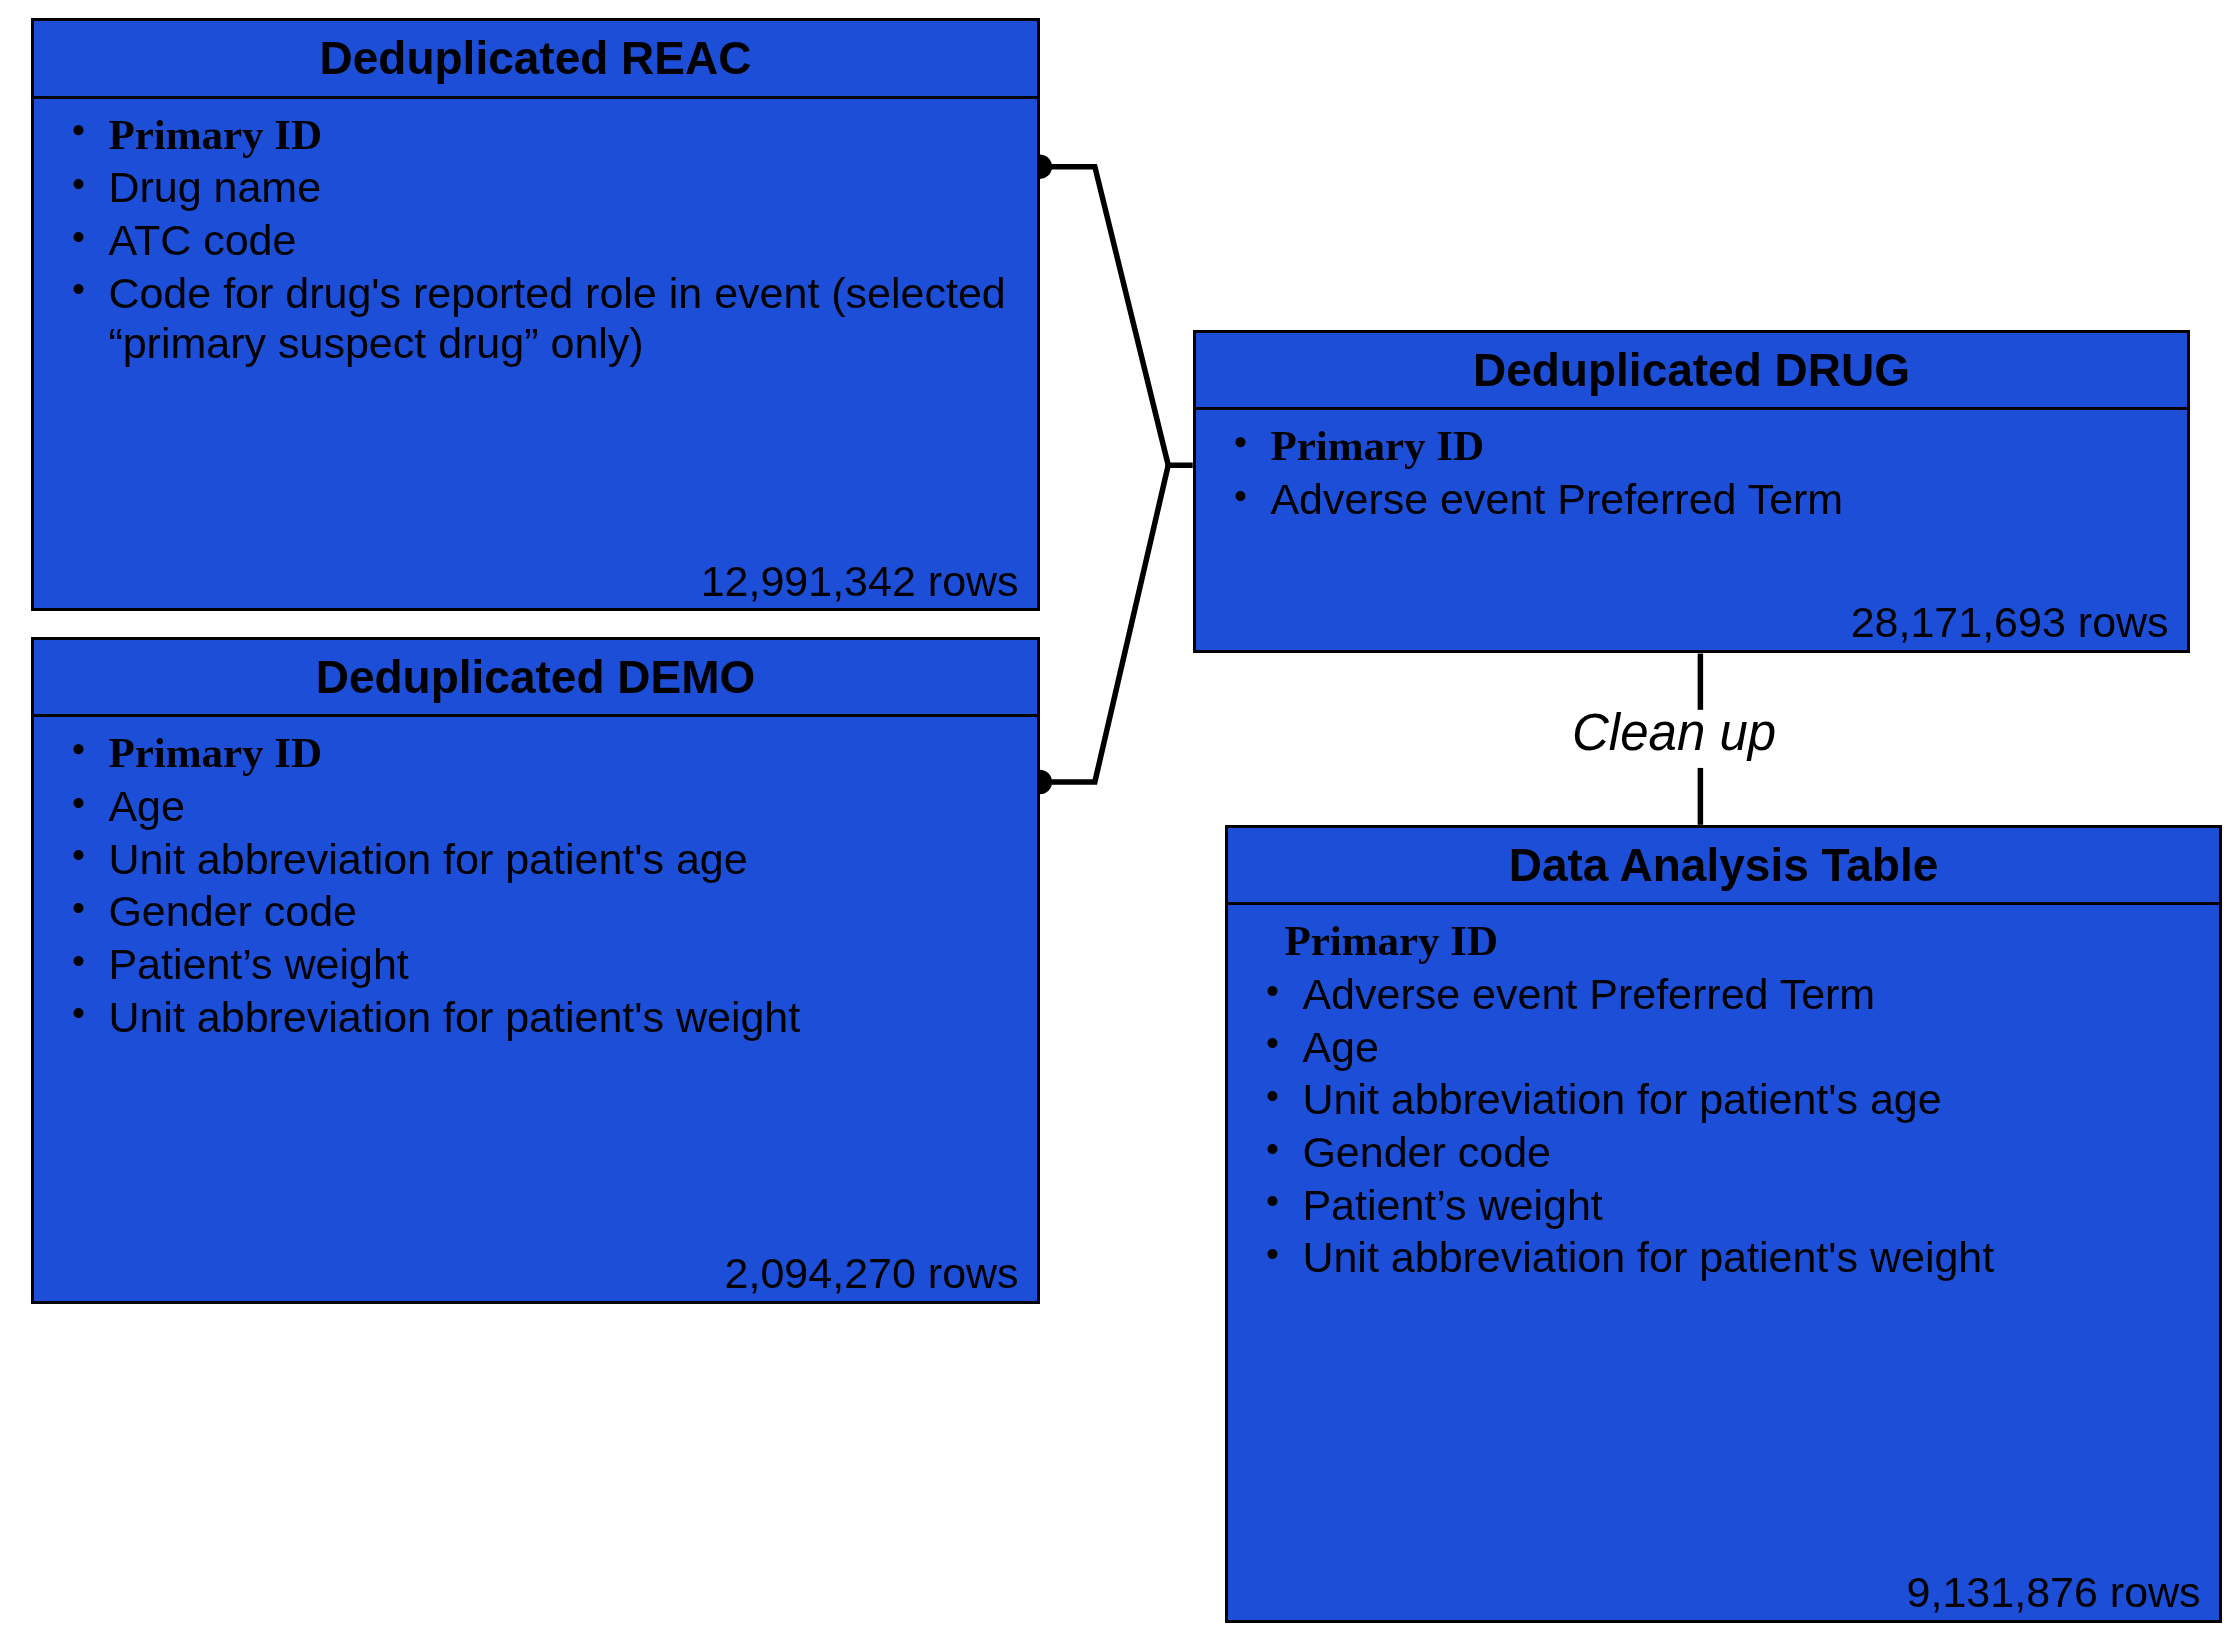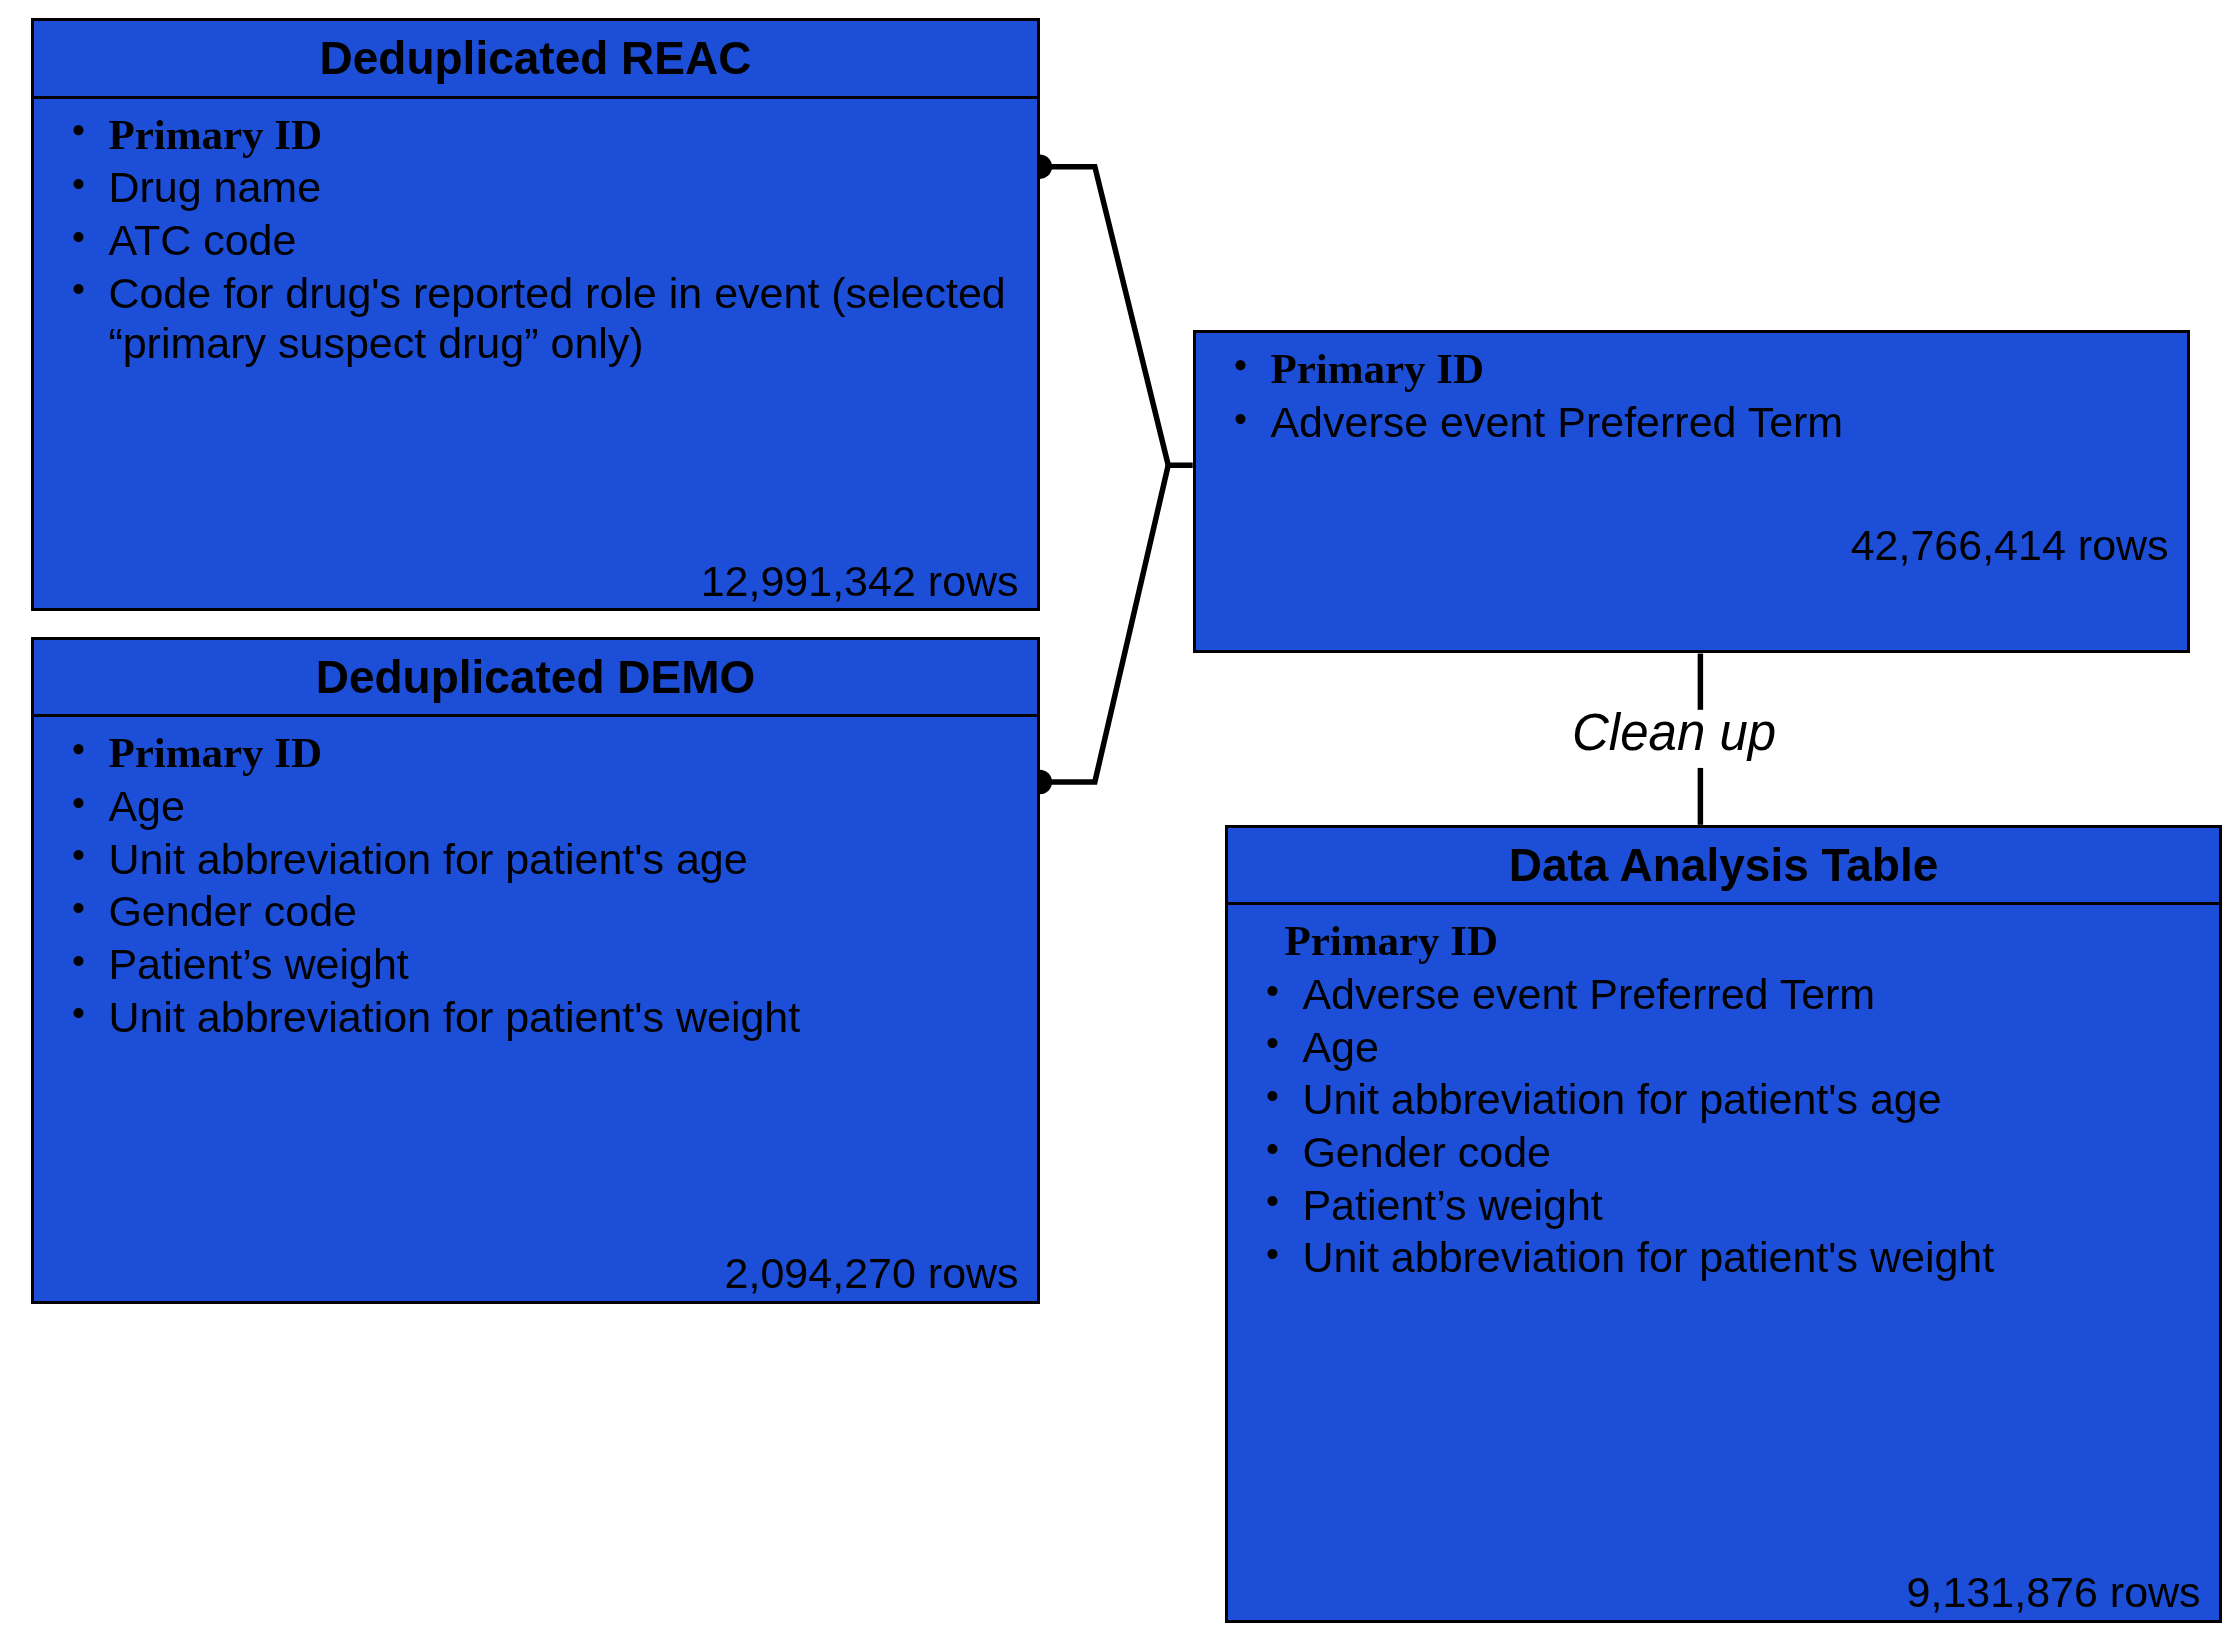--- a/index.html
+++ b/index.html
@@ -133,26 +133,27 @@
         <li class="bullet">Unit abbreviation for patient's age</li>
         <li class="bullet">Gender code</li>
         <li class="bullet">Patient’s weight</li>
         <li class="bullet">Unit abbreviation for patient's weight</li>
       </ul>
       <div class="rows">2,094,270 rows</div>
     </div>
   </div>
 
   <div class="box" style="left:1193px; top:330px; width:997px; height:323px;">
+    <div class="box-title">Deduplicated DRUG</div>
     <div class="box-body">
       <ul class="fields">
         <li class="bullet bold">Primary ID</li>
         <li class="bullet">Adverse event Preferred Term</li>
       </ul>
-      <div class="rows">42,766,414 rows</div>
+      <div class="rows">28,171,693 rows</div>
     </div>
   </div>
 
   <div class="box" style="left:1193px; top:825px; width:997px; height:798px;margin-left:32px;">
     <div class="box-title">Data Analysis Table</div>
     <div class="box-body">
       <ul class="fields">
         <li class="nobullet bold">Primary ID</li>
         <li class="bullet">Adverse event Preferred Term</li>
         <li class="bullet">Age</li>

